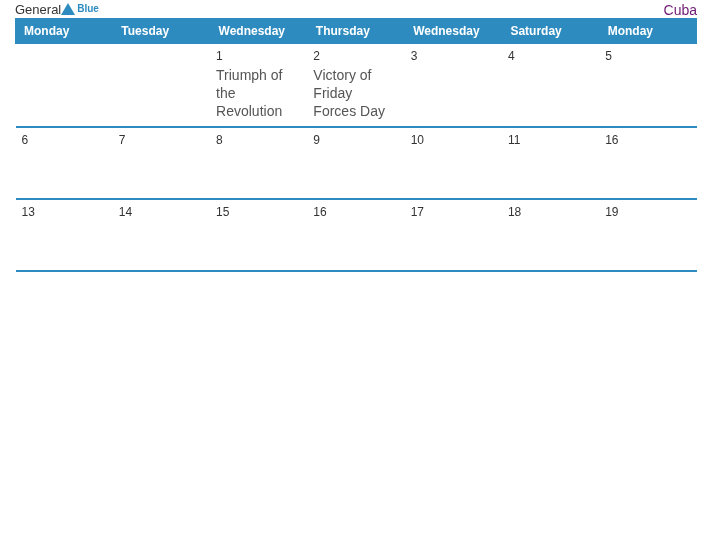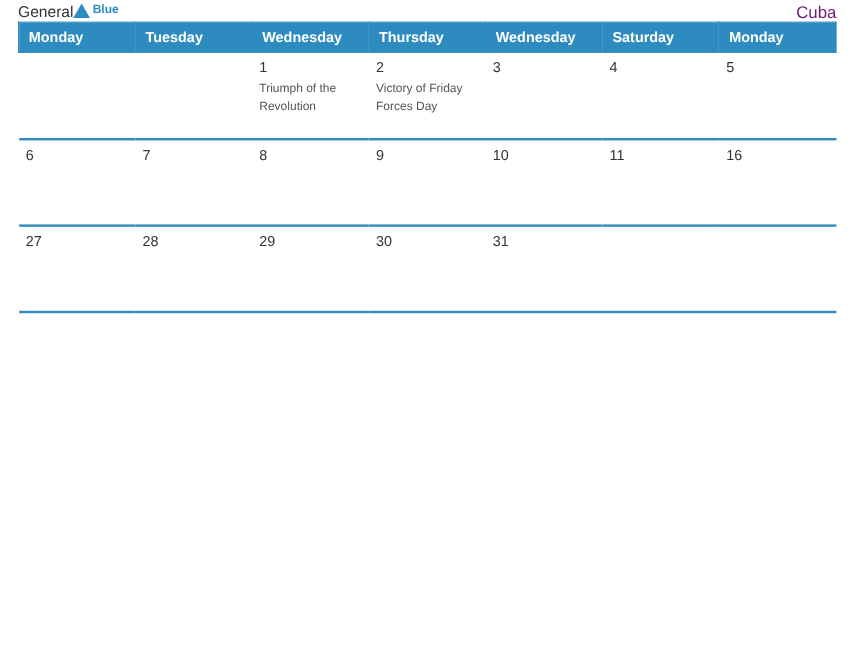--- a/index.html
+++ b/index.html
@@ -93,21 +93,21 @@
       border-left: none;
       border-right: none;
     }
     .day-number {
       font-size: 12px;
       color: #333;
       display: block;
       margin-bottom: 3px;
     }
     .event-text {
-      font-size: 10px;
+      font-size: 14px;
       color: #555;
       line-height: 1.3;
     }
     .alt-row td {
       background: #f5f5f5;
     }
   </style>
 </head>
 <body>
 
@@ -171,32 +171,36 @@
           </td>
           <td>
             <span class="day-number">11</span>
           </td>
           <td>
             <span class="day-number">16</span>
           </td>
         </tr>
         <tr>
           <td>
-            <span class="day-number">27</span>
-          </td>
-          <td>
-            <span class="day-number">28</span>
-          </td>
-          <td>
-            <span class="day-number">29</span>
-          </td>
-          <td>
-            <span class="day-number">30</span>
-          </td>
-          <td>
-            <span class="day-number">31</span>
-          </td>
-          <td></td>
-          <td></td>
+            <span class="day-number">13</span>
+          </td>
+          <td>
+            <span class="day-number">14</span>
+          </td>
+          <td>
+            <span class="day-number">15</span>
+          </td>
+          <td>
+            <span class="day-number">16</span>
+          </td>
+          <td>
+            <span class="day-number">17</span>
+          </td>
+          <td>
+            <span class="day-number">18</span>
+          </td>
+          <td>
+            <span class="day-number">19</span>
+          </td>
         </tr>
       </tbody>
   </table>
 </div>
 
 </body></html>

